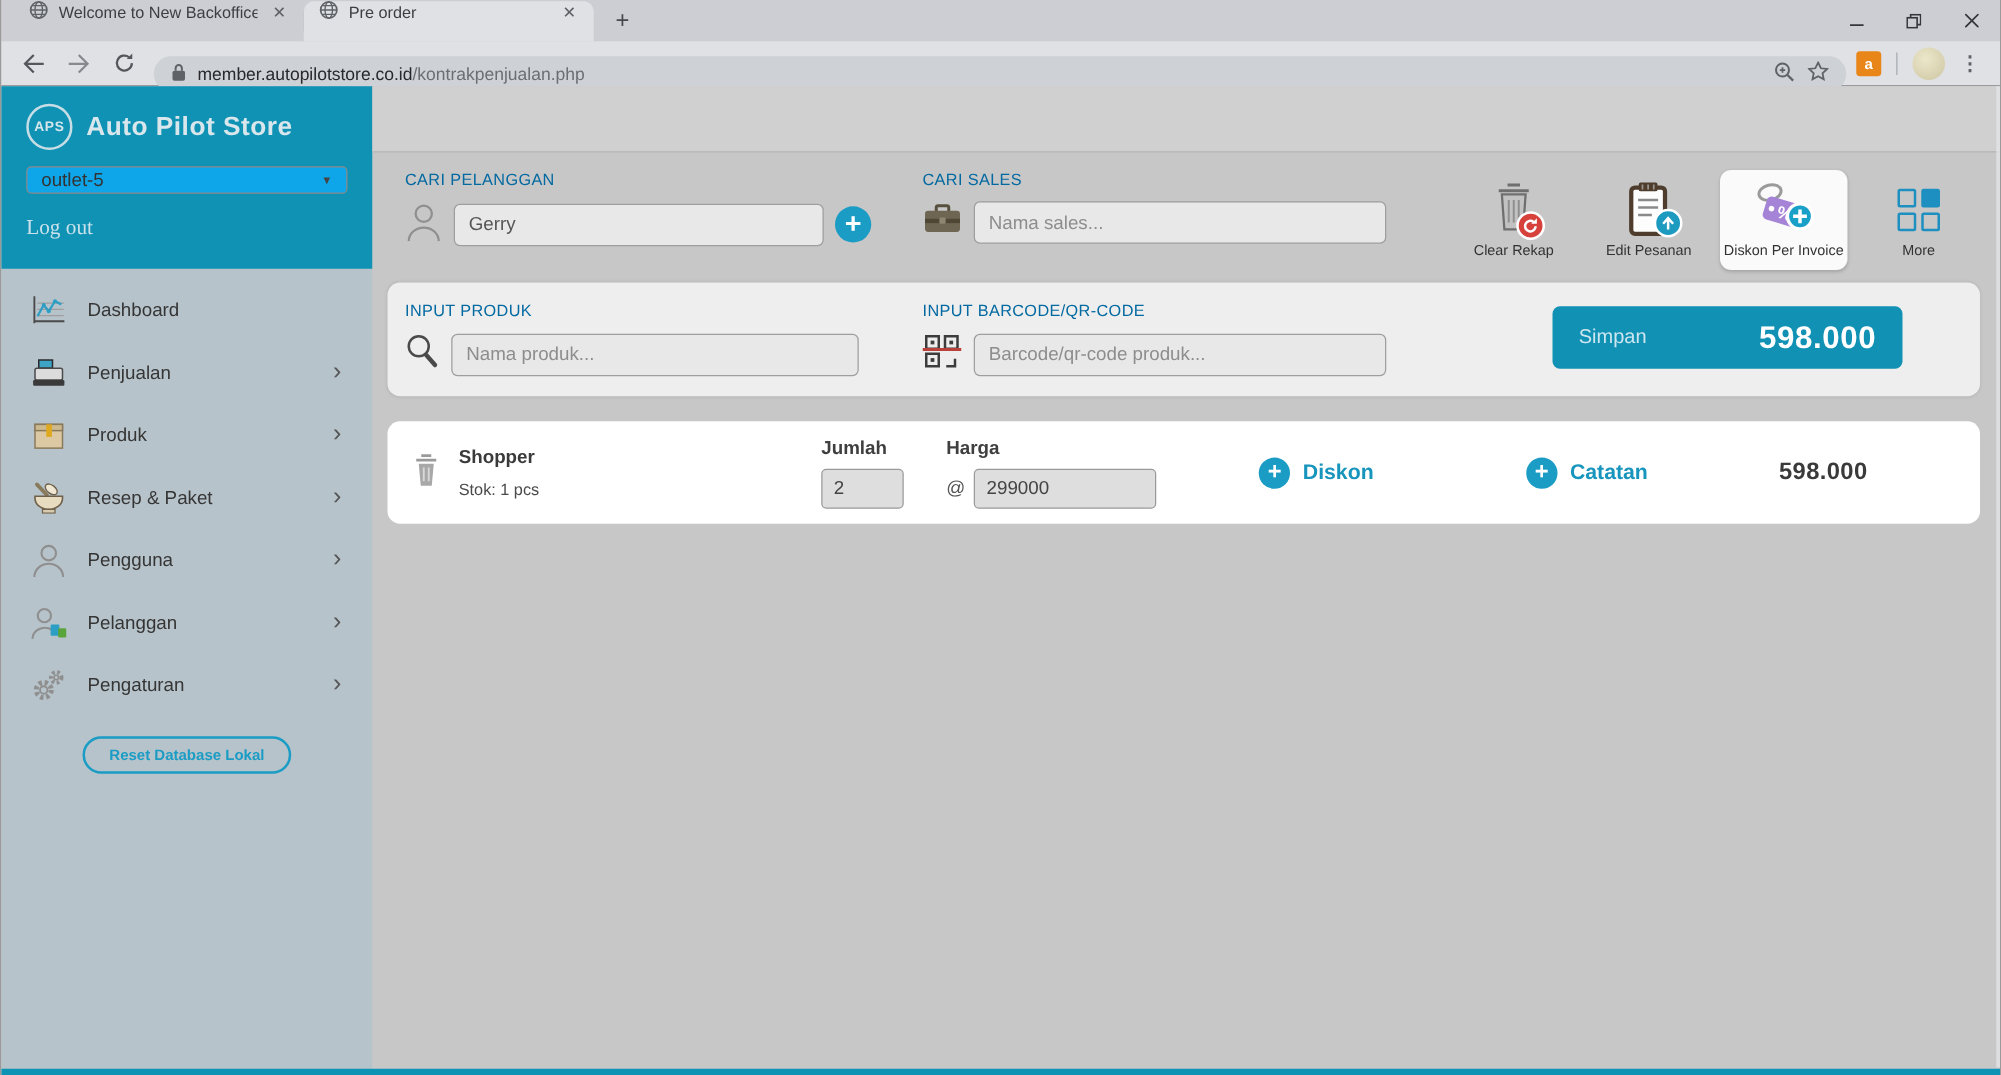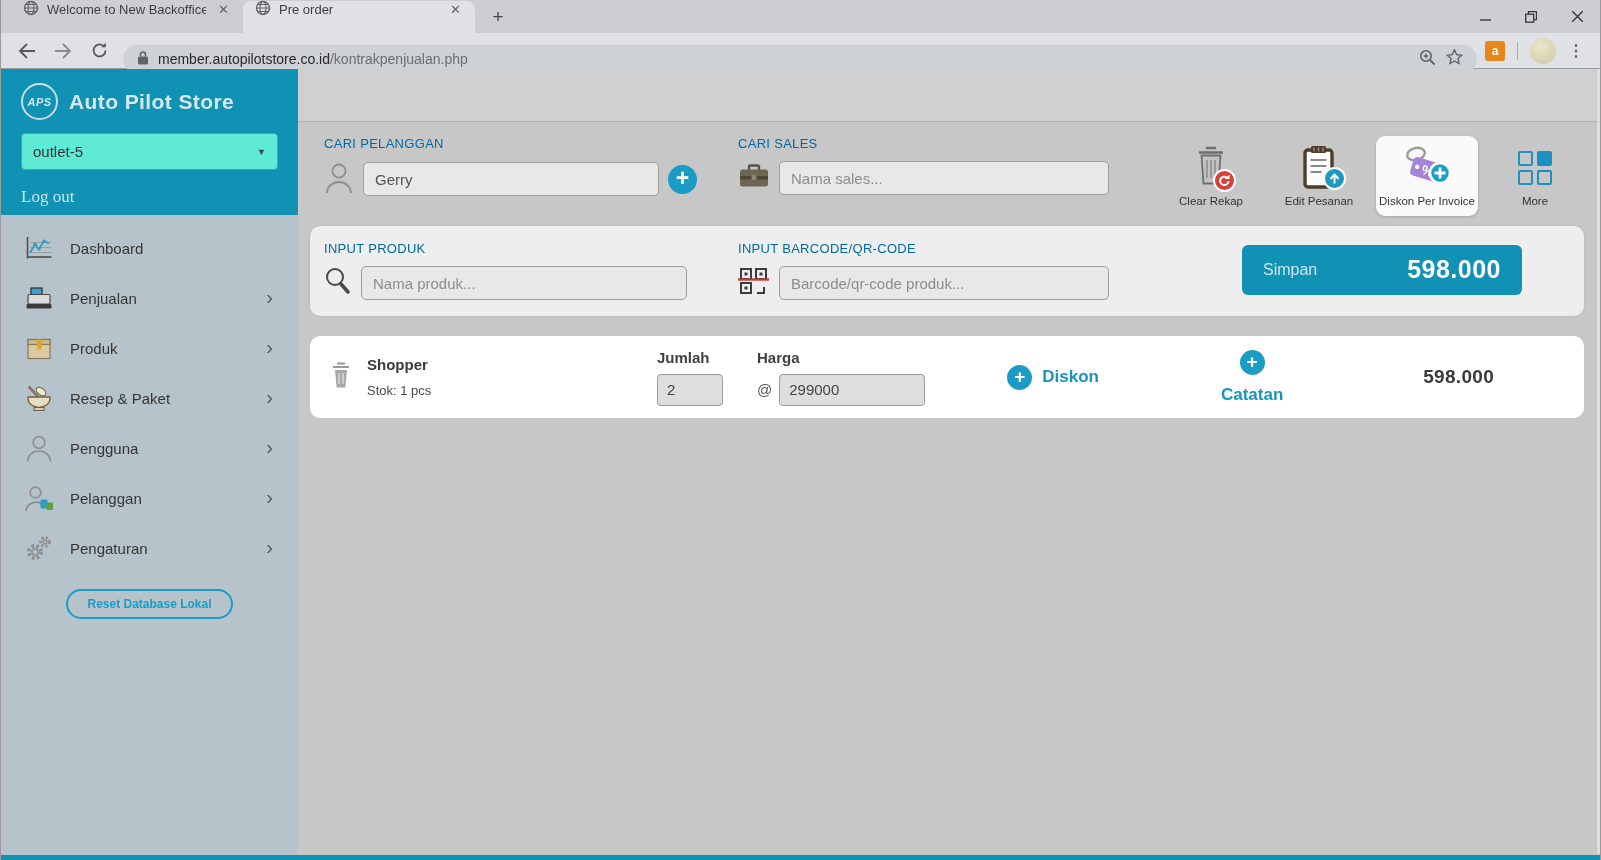--- a/index.html
+++ b/index.html
@@ -30,23 +30,23 @@
   .tb-divider { width:1px; height:18px; background:#a6a9ad; }
   .avatar { width:26px; height:26px; border-radius:50%; background:radial-gradient(circle at 40% 35%, #ece7cb, #cdc6a2); }
   .kebab { color:#5f6368; font-size:16px; letter-spacing:0; font-weight:bold; }
 
   
   .content { display:flex; height:790px; position:relative; }
 
   .sidebar { width:297px; flex-shrink:0; background:#b7c3ca; display:flex; flex-direction:column; }
   .sidebar-head { background:#0f92b4; height:146px; padding:12px 20px 0; }
   .brand-row { display:flex; align-items:center; gap:11px; margin:2px 0 13px; }
-  .logo-circle { width:37px; height:37px; border:2.5px solid #c7dde6; border-radius:50%; display:flex; align-items:center; justify-content:center; color:#d5e6ec; font-size:11px; font-weight:bold; letter-spacing:.5px;font-style:italic; }
+  .logo-circle { width:37px; height:37px; border:2.5px solid #c7dde6; border-radius:50%; display:flex; align-items:center; justify-content:center; color:#d5e6ec; font-size:11px; font-weight:bold; letter-spacing:.5px; }
   .brand { font-size:21px; font-weight:bold; color:#d9e7ed; letter-spacing:.4px; }
-  .outlet-select { height:37px; background:#5eead4; border:1px solid #8a8a8a; border-radius:4px; display:flex; align-items:center; justify-content:space-between; padding:0 11px; font-size:15px; color:#333; }
+  .outlet-select { height:22px; background:#0ea5e9; border:1px solid #8a8a8a; border-radius:4px; display:flex; align-items:center; justify-content:space-between; padding:0 11px; font-size:15px; color:#333; }
   .select-caret { font-size:9px; color:#444; }
   .logout { margin-top:17px; color:#c9e2eb; font-size:17px; width:fit-content;font-family:Liberation Serif, serif; }
 
   .menu { padding-top:8px; }
   .menu-item { height:50px; display:flex; align-items:center; padding:0 25px 0 22px; gap:15px; color:#353535; font-size:15px; }
   .menu-icon { width:32px; display:flex; justify-content:center; align-items:center; }
   .menu-label { flex:1; }
   .menu-chevron { color:#555; font-size:20px; line-height:1; margin-top:-3px; }
 
   .reset-btn { margin:16px auto 0; border:2px solid #1a9cc4; color:#1a9cc4; font-weight:bold; font-size:12px; padding:6px 19px; border-radius:15px; background:transparent; font-family:inherit; }
@@ -91,21 +91,21 @@
   .qty-col { margin-left:52px; }
   .qty-input { width:66px; height:32px; background:#dedede; border:1px solid #9a9a9a; border-radius:4px; padding:0 9px; font-size:15px; color:#444; font-family:inherit; }
   .price-col { margin-left:34px; }
   .price-row { display:flex; align-items:center; gap:7px; }
   .at-sign { font-size:15px; color:#555; }
   .price-input { width:146px; height:32px; background:#dedede; border:1px solid #9a9a9a; border-radius:4px; padding:0 9px; font-size:15px; color:#444; font-family:inherit; }
   .row-link { display:flex; align-items:center; gap:10px; color:#1795bd; font-weight:bold; font-size:17px; }
   .row-link .plus-circle { width:25px; height:25px; }
   .row-link .plus-circle::before { font-size:19px; }
   .diskon-link { margin-left:82px; }
-  .catatan-link { margin-left:122px;flex-direction:column; }
+  .catatan-link { margin-left:122px; }
   .row-subtotal { margin-left:auto; margin-right:70px; font-size:19px; font-weight:bold; color:#3a3a3a; letter-spacing:.3px; }
 
   .bottom-bar { position:absolute; left:0; right:0; bottom:0; height:5px; background:#0f93b4; }
   .right-strip { position:absolute; top:0; right:0; bottom:5px; width:3px; background:#e3e5e7; opacity:.75; }
 
   .badge { position:absolute; width:23px; height:23px; border-radius:50%; border:2px solid #fff; display:flex; align-items:center; justify-content:center; }
 </style>
 </head>
 <body>
 

